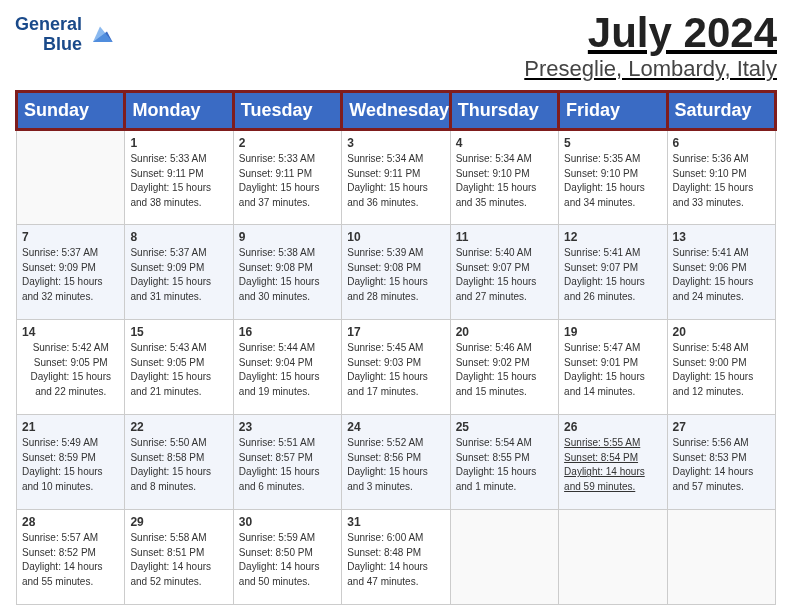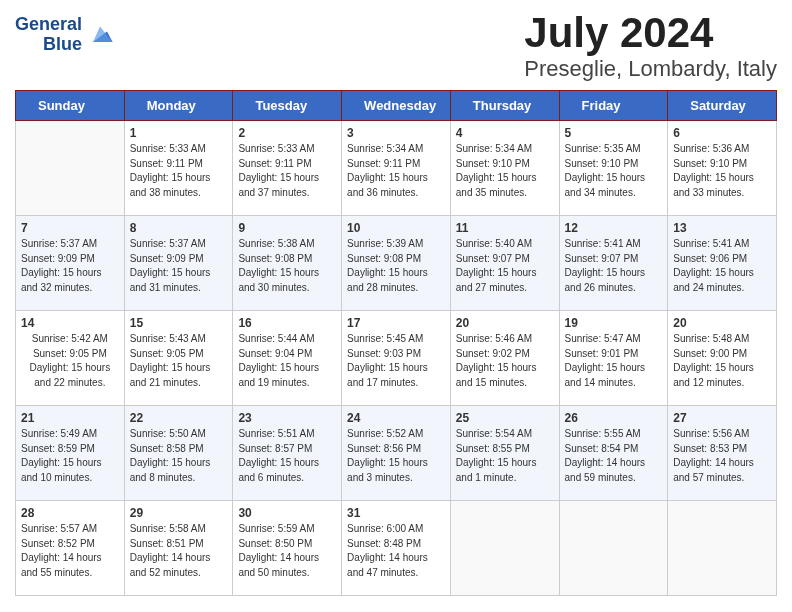--- a/index.html
+++ b/index.html
@@ -30,45 +30,46 @@
     }
     .logo-text span {
       color: #1a4a8a;
     }
     .logo-icon {
       width: 28px;
       height: 28px;
       margin-left: 4px;
     }
     .title-area {
-      text-align: left;
+      text-align: right;
+      text-decoration: underline;
     }
     .month-title {
       font-size: 42px;
       font-weight: bold;
       color: #222;
       line-height: 1.1;
     }
     .location-title {
       font-size: 22px;
       color: #444;
     }
     table {
       width: 100%;
       border-collapse: collapse;
       table-layout: fixed;
     }
     thead tr th {
       background-color: #3a6bc4;
       color: #fff;
-      font-size: 13px;
+      font-size: 18px;
       font-weight: bold;
-      padding: 7px 22px;
+      padding: 7px 6px;
       text-align: left;
-      border: 1px solid #7f1d1d;
+      border: 3px solid #7f1d1d;
     }
     tbody tr td {
       border: 1px solid #ccc;
       vertical-align: top;
       padding: 5px 5px;
       font-size: 10.5px;
       color: #333;
       height: 95px;
     }
     tbody tr:nth-child(even) td {
@@ -307,21 +308,21 @@
         </td>
         <td>
           <span class="day-number">25</span>
           <div class="cell-info" style="white-space: pre-line;">Sunrise: 5:54 AM
 Sunset: 8:55 PM
 Daylight: 15 hours
 and 1 minute.</div>
         </td>
         <td>
           <span class="day-number">26</span>
-          <div class="cell-info" style="white-space: pre-line;">Sunrise: 5:55 AM
+          <div class="cell-info" style="white-space: pre-line; text-decoration: underline;">Sunrise: 5:55 AM
 Sunset: 8:54 PM
 Daylight: 14 hours
 and 59 minutes.</div>
         </td>
         <td>
           <span class="day-number">27</span>
           <div class="cell-info" style="white-space: pre-line;">Sunrise: 5:56 AM
 Sunset: 8:53 PM
 Daylight: 14 hours
 and 57 minutes.</div>

